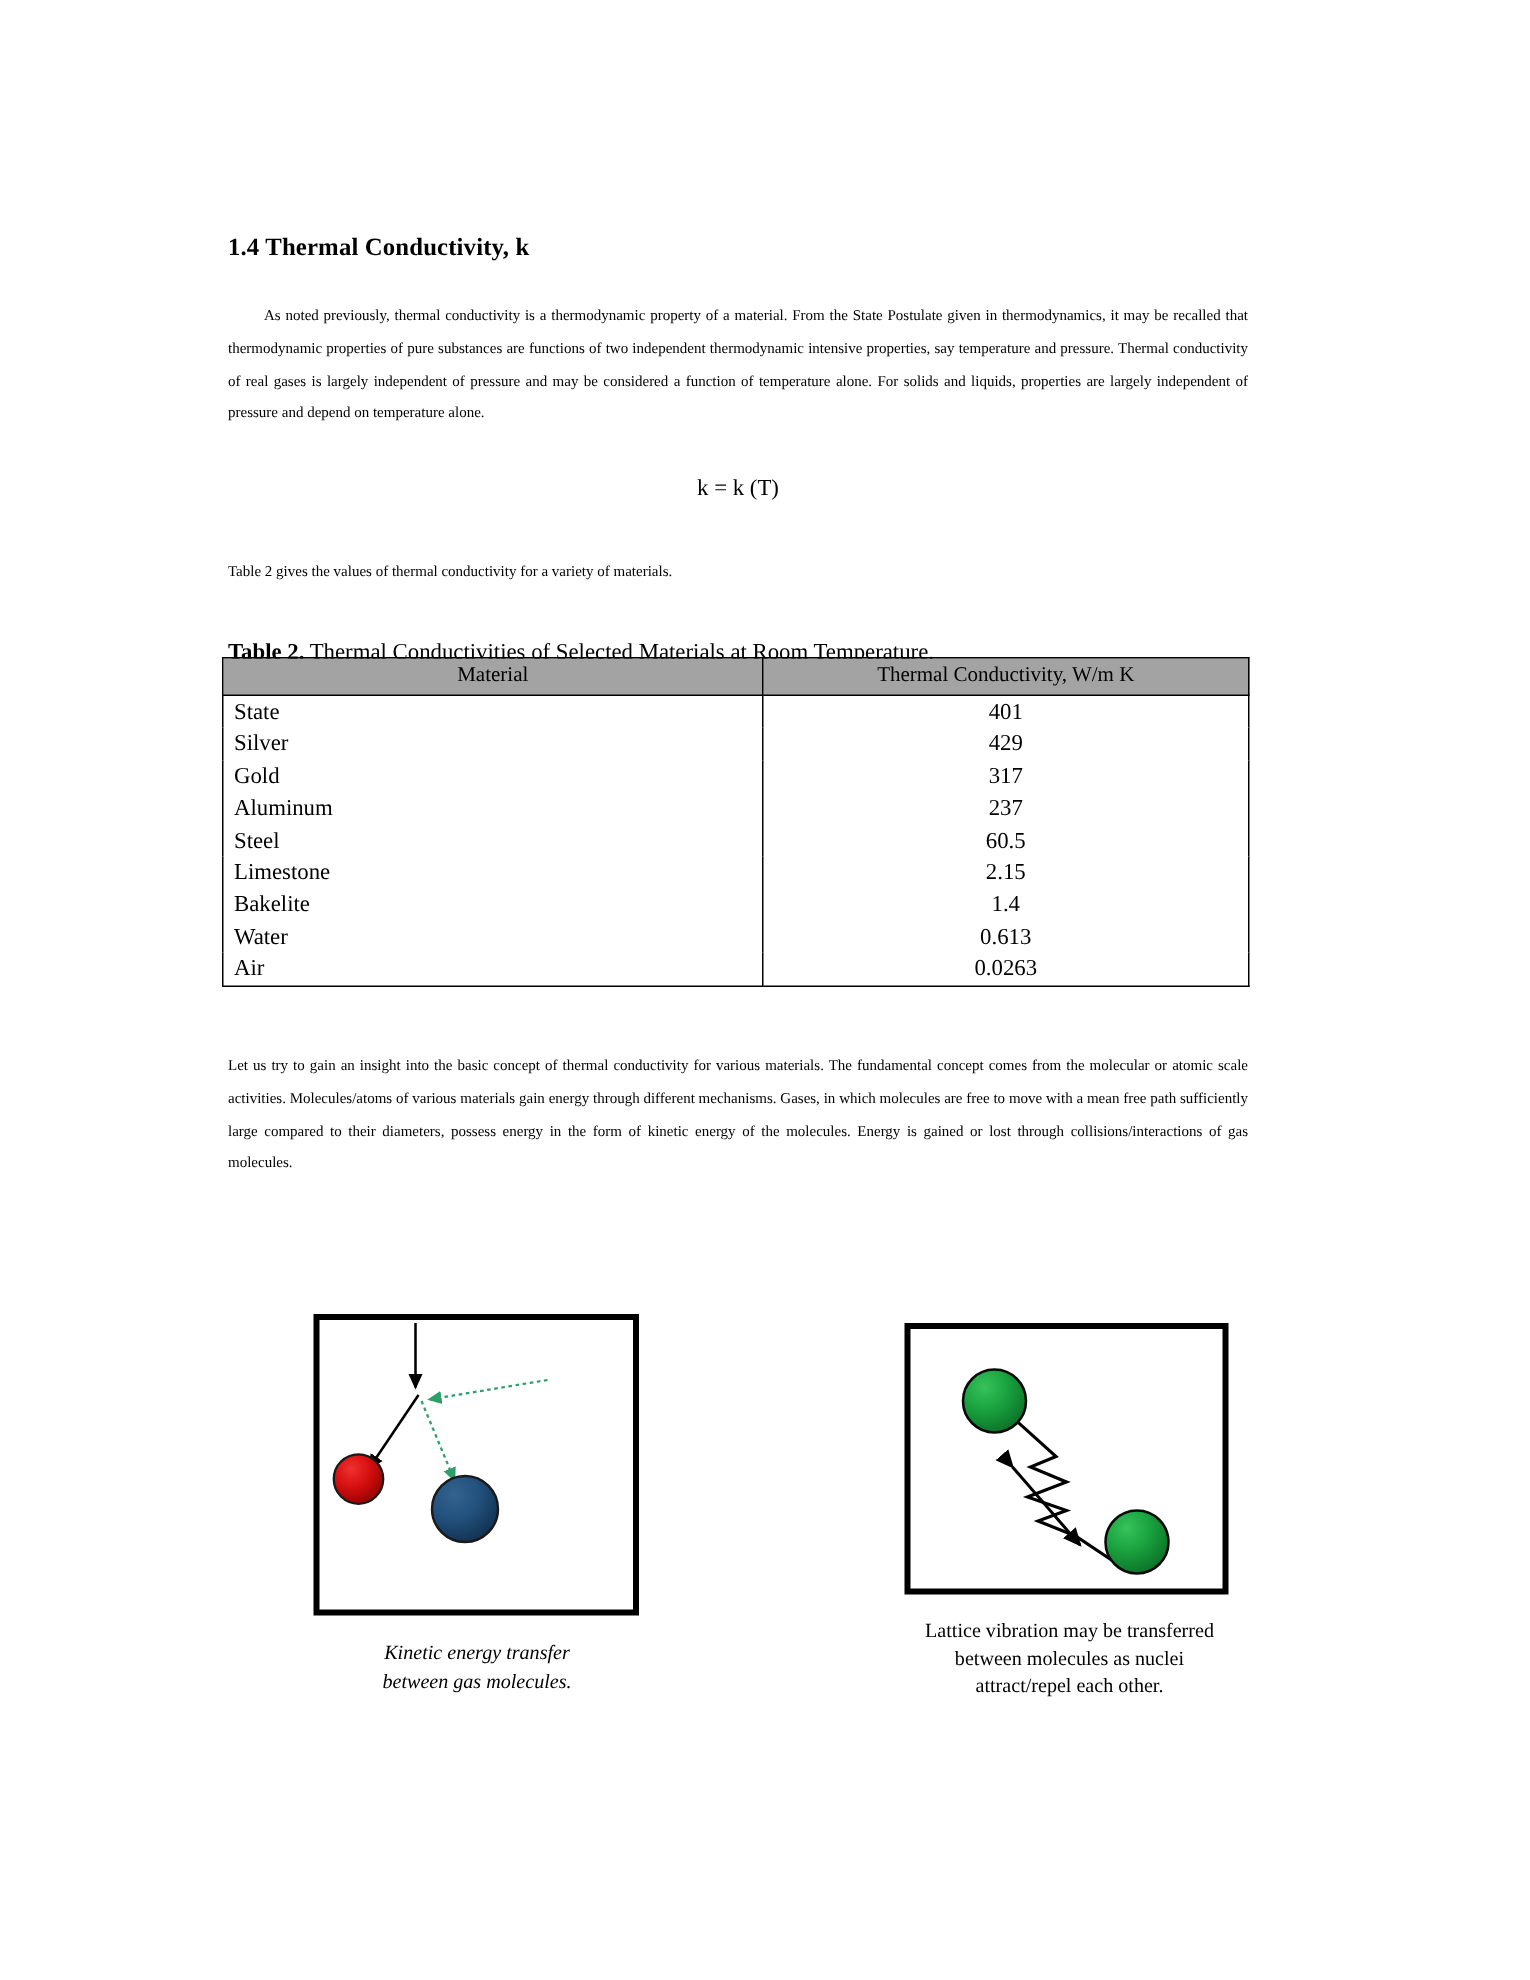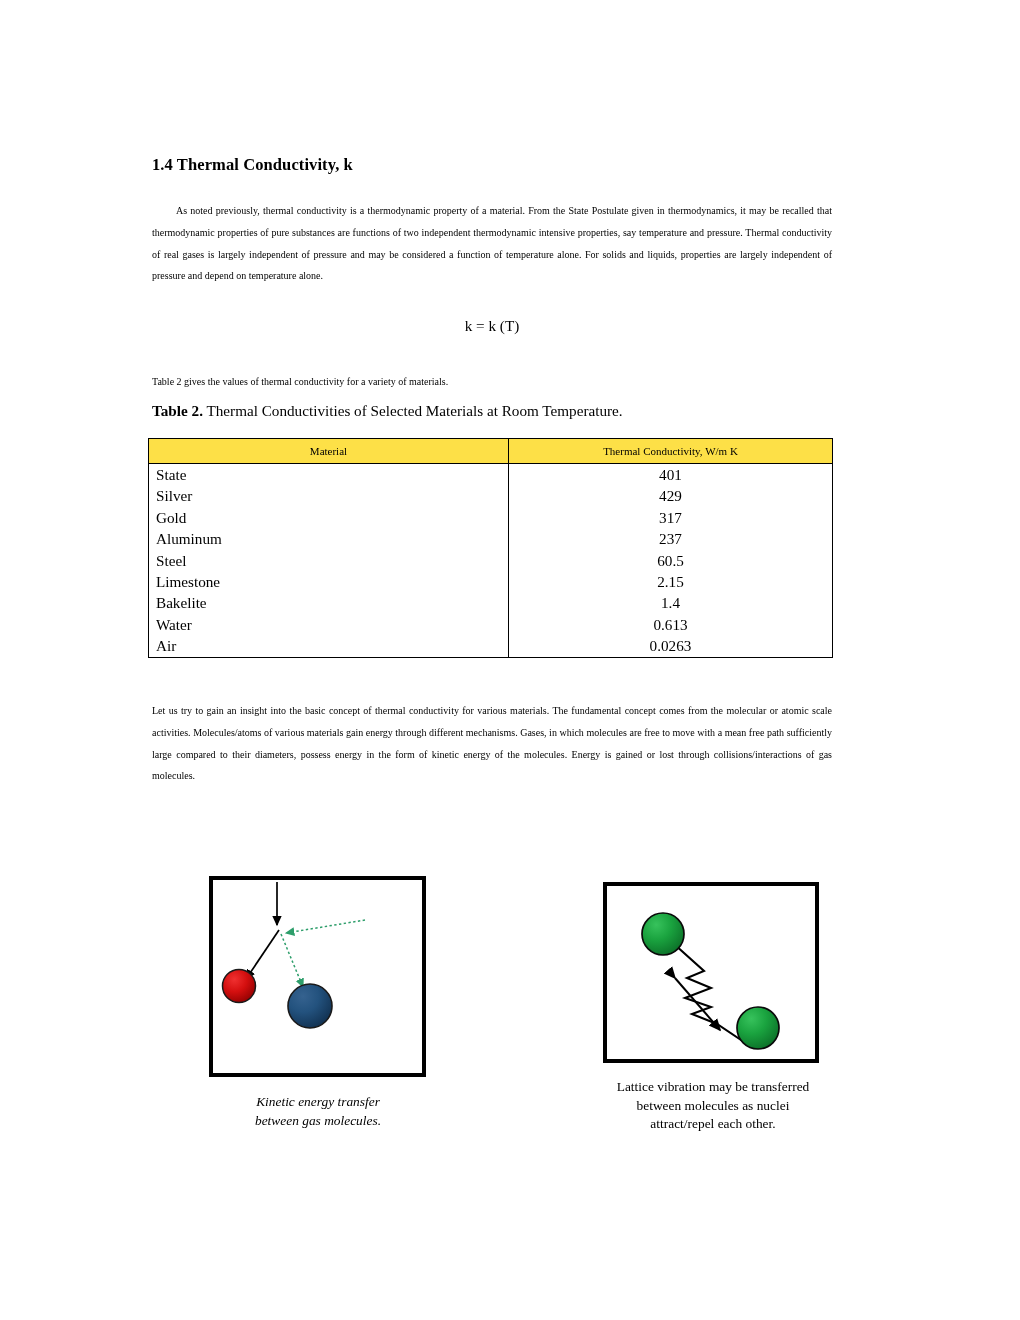--- a/index.html
+++ b/index.html
@@ -65,21 +65,21 @@
     line-height: 21.8px;
   }
 
   .para.p2 {
     top: 361px;
   }
 
   .table-caption {
     position: absolute;
     left: 0;
-    top: 400px;
+    top: 424px;
     font-size: 15.2px;
     line-height: 21.8px;
     white-space: nowrap;
   }
   .table-caption b { font-weight: bold; }
 
   .para.p3 {
     top: 690px;
   }
 
@@ -93,25 +93,25 @@
     table-layout: fixed;
     font-size: 15.2px;
   }
   .data-table th,
   .data-table td {
     border: 1px solid #000000;
     padding: 0;
     font-weight: normal;
   }
   .data-table thead th {
-    background: #fde047;
+    background: #a3a3a3;
     text-align: center;
     height: 24px;
     line-height: 24px;
-    font-size: 11px;
+    font-size: 14px;
     border-top: 1.5px solid #000;
     border-bottom: 1.5px solid #000;
   }
   .data-table thead th.col-left { border-left: 1.5px solid #000; }
   .data-table thead th.col-right { border-right: 1.5px solid #000; }
   .data-table tbody td {
     height: 21.4px;
     line-height: 21.4px;
     border-top: none;
     border-bottom: none;

